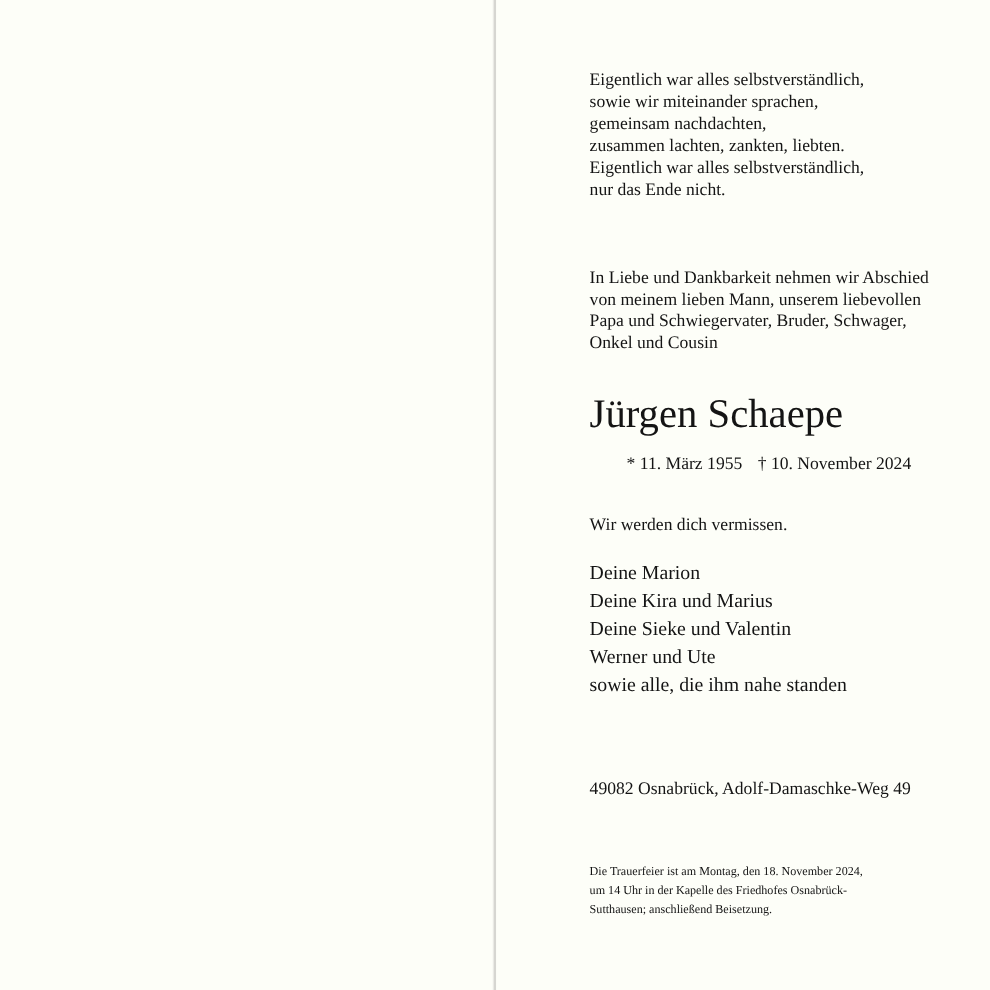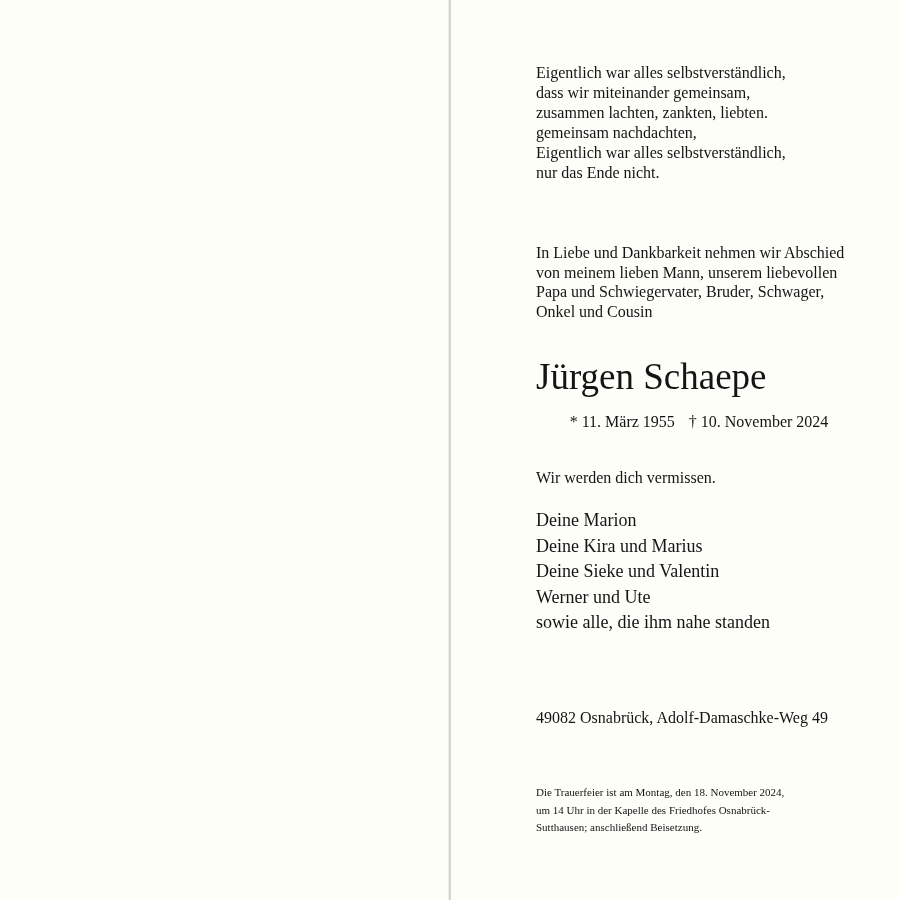--- a/index.html
+++ b/index.html
@@ -72,23 +72,23 @@
 
   <div class="left-page"></div>
 
   <div class="fold-divider"></div>
 
   <div class="right-page">
     <div class="content">
 
       <div class="block poem">
           <div>Eigentlich war alles selbstverständlich,</div>
-          <div>dass wir miteinander gemeinsam,</div>
+          <div>sowie wir miteinander sprachen,</div>
+          <div>gemeinsam nachdachten,</div>
           <div>zusammen lachten, zankten, liebten.</div>
-          <div>gemeinsam nachdachten,</div>
           <div>Eigentlich war alles selbstverständlich,</div>
           <div>nur das Ende nicht.</div>
         </div>
 
       <div class="block intro">
           <div>In Liebe und Dankbarkeit nehmen wir Abschied</div>
           <div>von meinem lieben Mann, unserem liebevollen</div>
           <div>Papa und Schwiegervater, Bruder, Schwager,</div>
           <div>Onkel und Cousin</div>
         </div>

